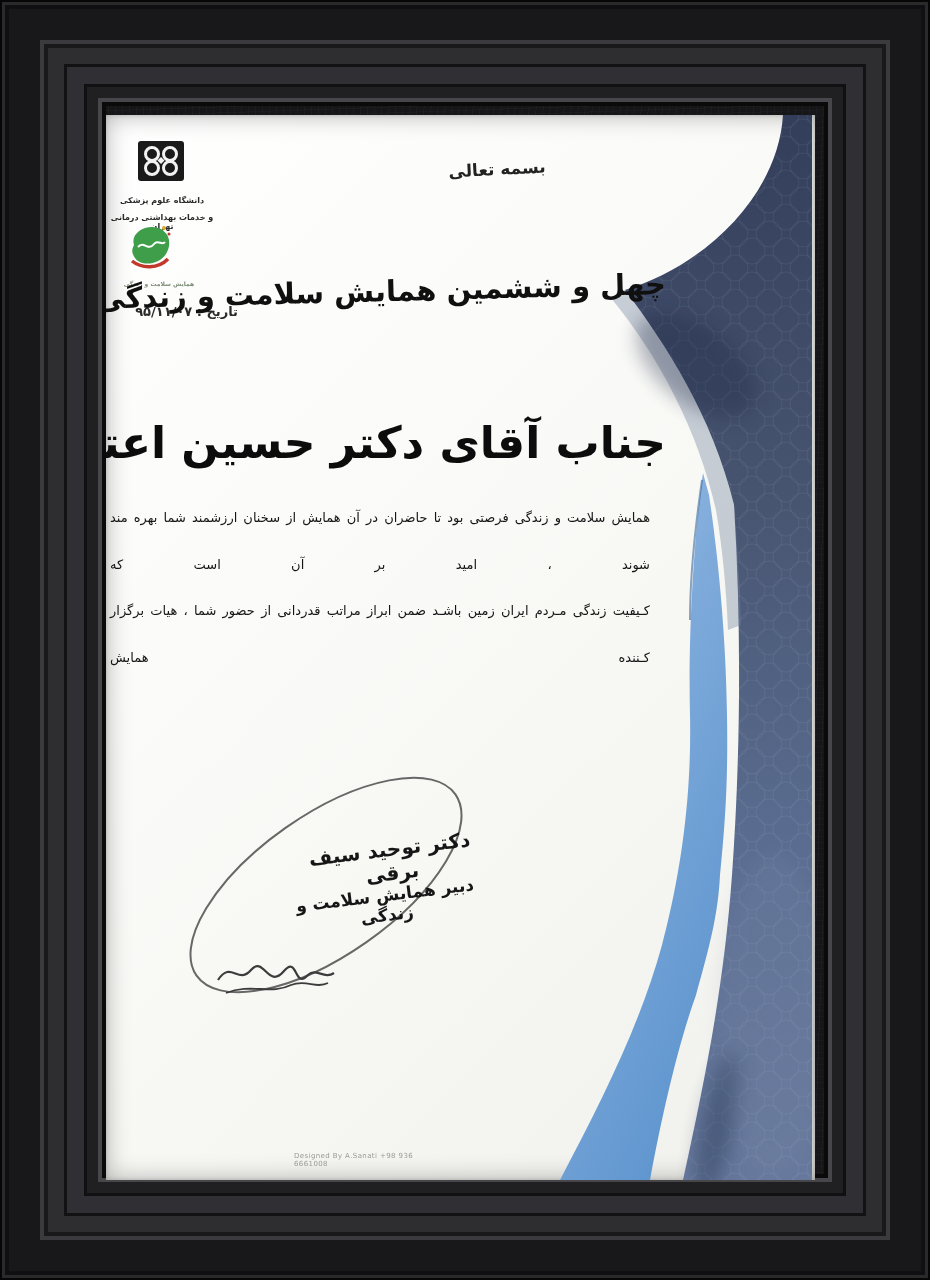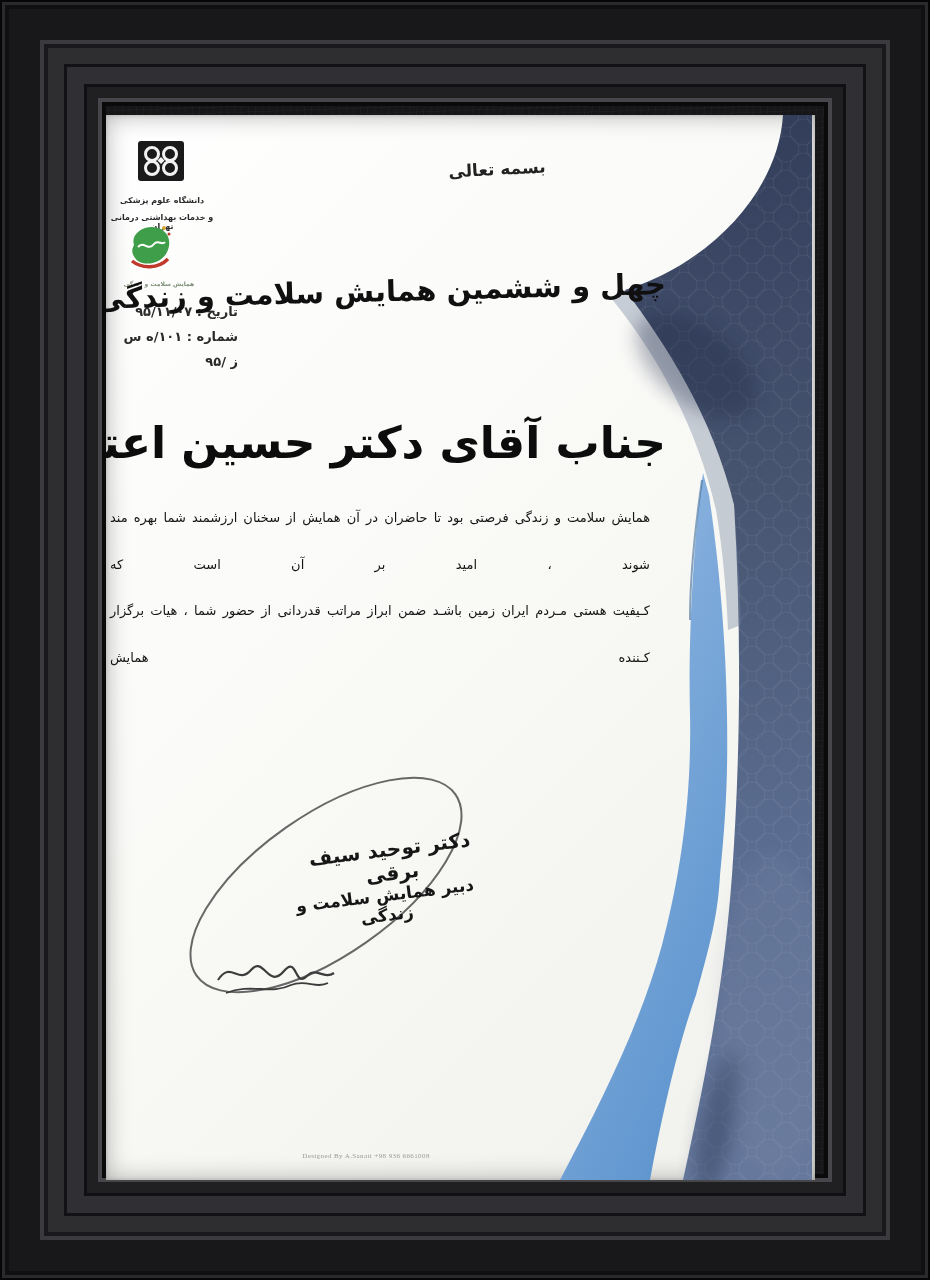--- a/index.html
+++ b/index.html
@@ -49,22 +49,22 @@
     text-align:center;font-size:44px;font-weight:bold;color:#0c0c0c;white-space:nowrap;}
   .body-text{position:absolute;left:4px;top:380px;width:540px;color:#151515;
     font-size:13px;font-weight:normal;}
   .body-line{text-align:justify;text-align-last:justify;line-height:46.5px;white-space:normal;}
   .body-line.last{text-align-last:right;}
   .sig-svg{position:absolute;left:50px;top:630px;}
   .sig-name{position:absolute;left:190px;top:722px;width:190px;text-align:center;
     font-size:20px;font-weight:bold;transform:rotate(-7deg);color:#161616;}
   .sig-role{position:absolute;left:172px;top:770px;width:216px;text-align:center;
     font-size:17px;font-weight:bold;transform:rotate(-7deg);color:#161616;}
-  .credit{position:absolute;left:188px;top:1037px;width:144px;text-align:center;
-    font-size:7px;letter-spacing:.4px;color:#9a9a9a;font-family:Liberation Serif, serif;}
+  .credit{position:absolute;left:188px;top:1037px;width:144px;text-align:left;
+    font-size:7px;letter-spacing:.4px;color:#9a9a9a;}
 </style>
 </head>
 <body>
 
 <div class="scene">
   <div class="frame"></div>
 
   <div class="paper">
 
     <svg class="swoosh" viewBox="0 0 709 1065" preserveAspectRatio="none">
@@ -145,30 +145,29 @@
       <path d="M 6 24 C 2 12 18 3 30 7 C 42 11 44 23 38 33 C 30 45 12 45 7 37 C 3 31 4 28 6 24 Z" fill="#3f9e49"></path>
       <path d="M 4 40 C 14 48 30 48 40 38" fill="none" stroke="#c0392b" stroke-width="3.5"></path>
       <path d="M 10 26 C 16 19 20 31 26 23 C 30 18 34 25 37 21" fill="none" stroke="#ffffff" stroke-width="2"></path>
       <circle cx="36" cy="7" r="2" fill="#d9a832"></circle>
       <circle cx="41" cy="13" r="1.5" fill="#c0392b"></circle>
     </svg>
     <div class="conf-caption fa">همایش سلامت و زندگی</div>
 
     <div class="refs fa">
       <div>تاریخ : ۹۵/۱۱/۰۷</div>
-      <div>شماره : ۱۰۱/ه س ز /۹۵</div>
     </div>
 
     <div class="title fa">چهل و ششمین همایش سلامت و زندگی</div>
 
     <div class="recipient fa">جناب آقای دکتر حسین اعتمادی</div>
 
     <div class="body-text fa">
       <div class="body-line">همایش سلامت و زندگی فرصتی بود تا حاضران در آن همایش از سخنان ارزشمند شما بهره مند شوند ، امید بر آن است که</div>
-      <div class="body-line">کـیفیت هستی مـردم ایران زمین باشـد ضمن ابراز مراتب قدردانی از حضور شما ، هیات برگزار کـننده همایش</div>
+      <div class="body-line">کـیفیت زندگی مـردم ایران زمین باشـد ضمن ابراز مراتب قدردانی از حضور شما ، هیات برگزار کـننده همایش</div>
     </div>
 
     <svg class="sig-svg" width="360" height="400" viewBox="0 0 360 400">
       <ellipse cx="170" cy="140" rx="158" ry="70" transform="rotate(-35 170 140)" fill="none" stroke="#4d4d4d" stroke-width="2" stroke-opacity="0.85"></ellipse>
       <path d="M 62 235 C 75 215 82 240 95 225 C 108 210 112 245 128 226
                C 142 210 138 245 152 230 C 160 222 168 235 178 228" fill="none" stroke="#3c3c3c" stroke-width="2.2"></path>
       <path d="M 70 248 C 95 238 115 250 135 240 C 150 234 160 244 172 238" fill="none" stroke="#3c3c3c" stroke-width="1.8"></path>
     </svg>
     <div class="sig-name fa">دکتر توحید سیف برقی</div>
     <div class="sig-role fa">دبیر همایش سلامت و زندگی</div>

